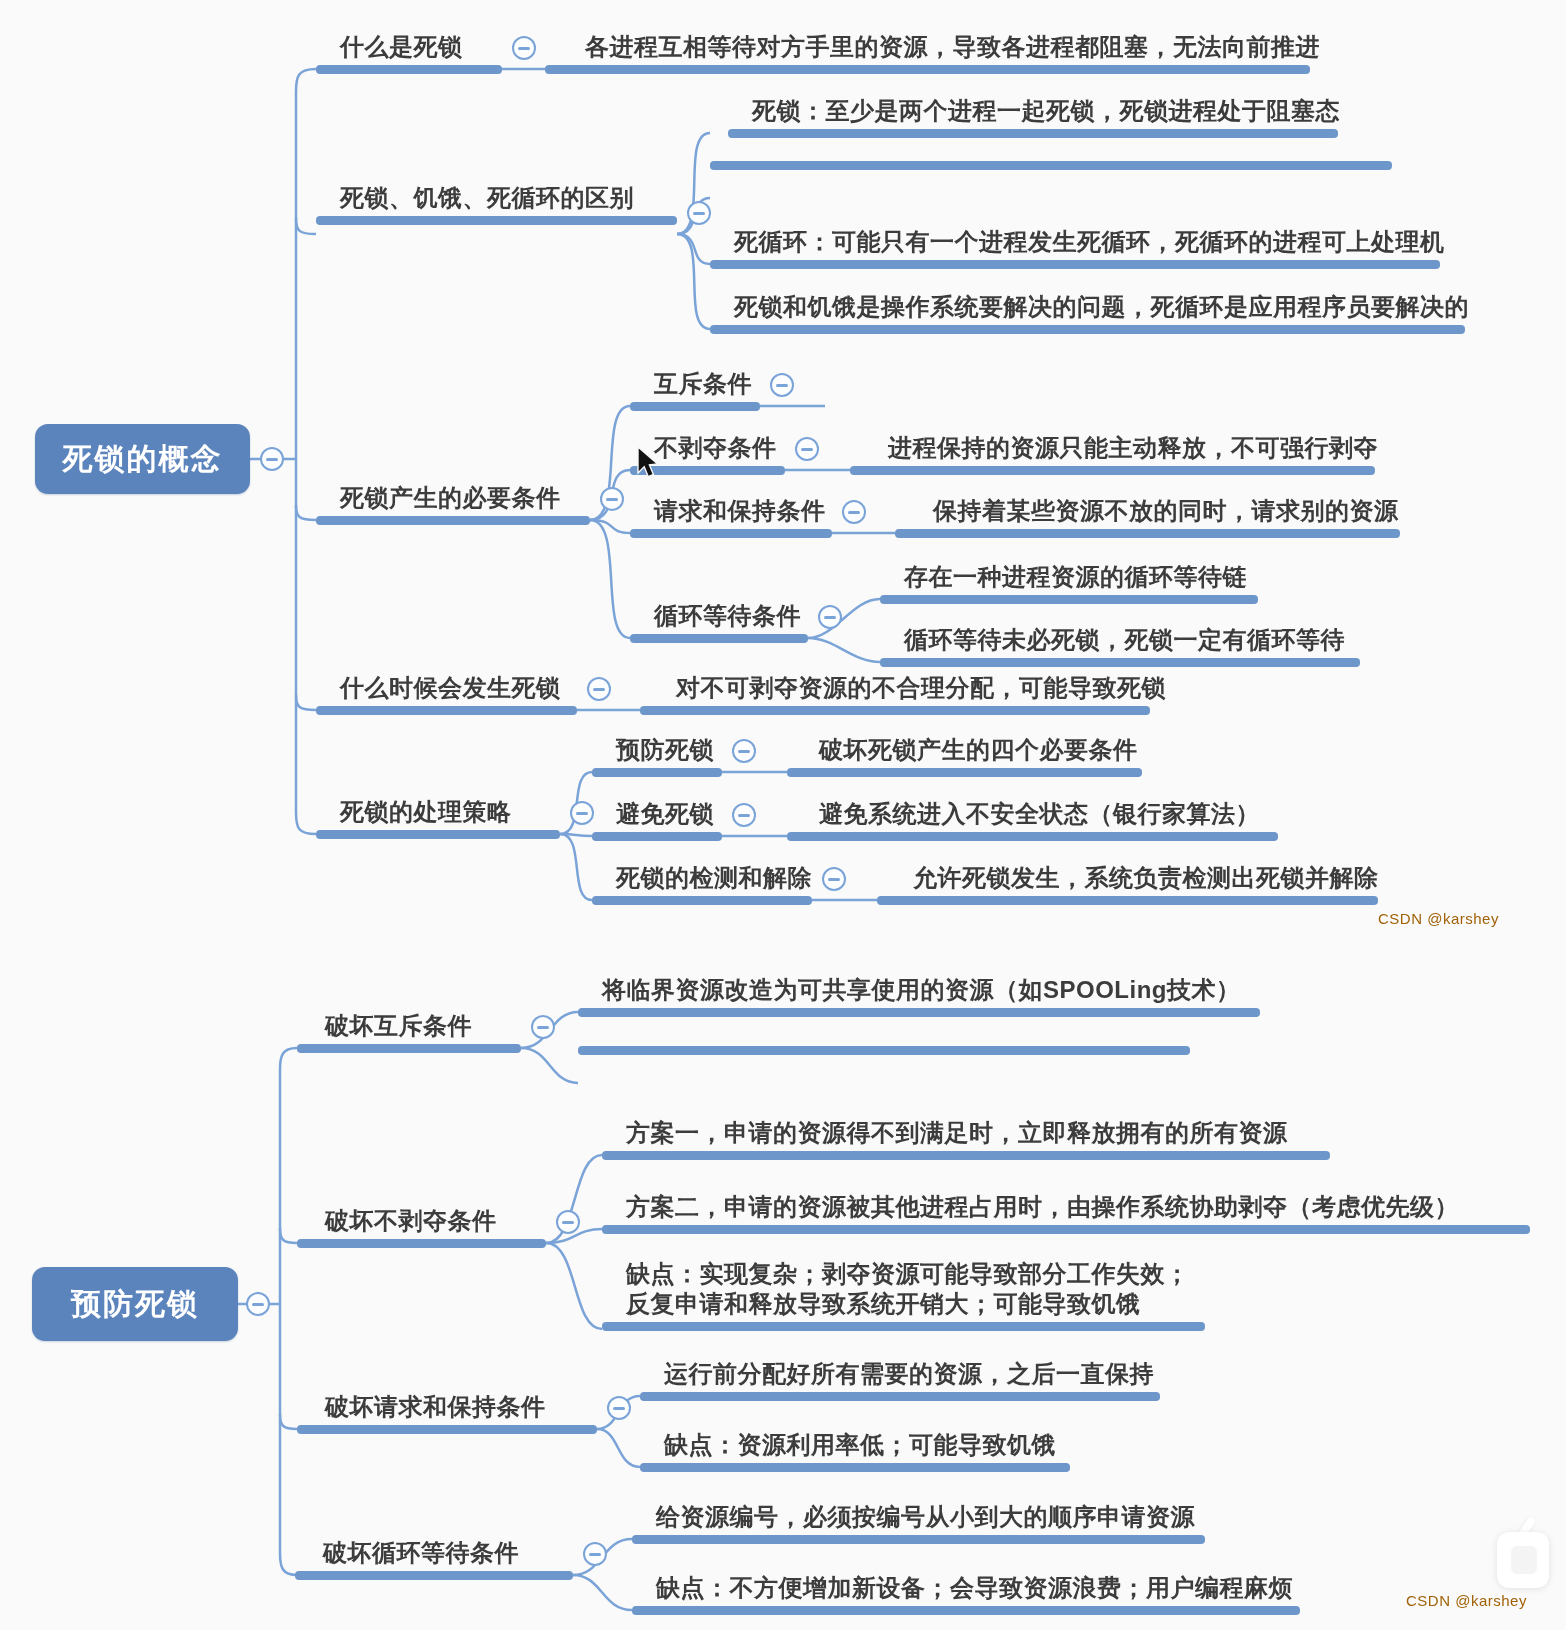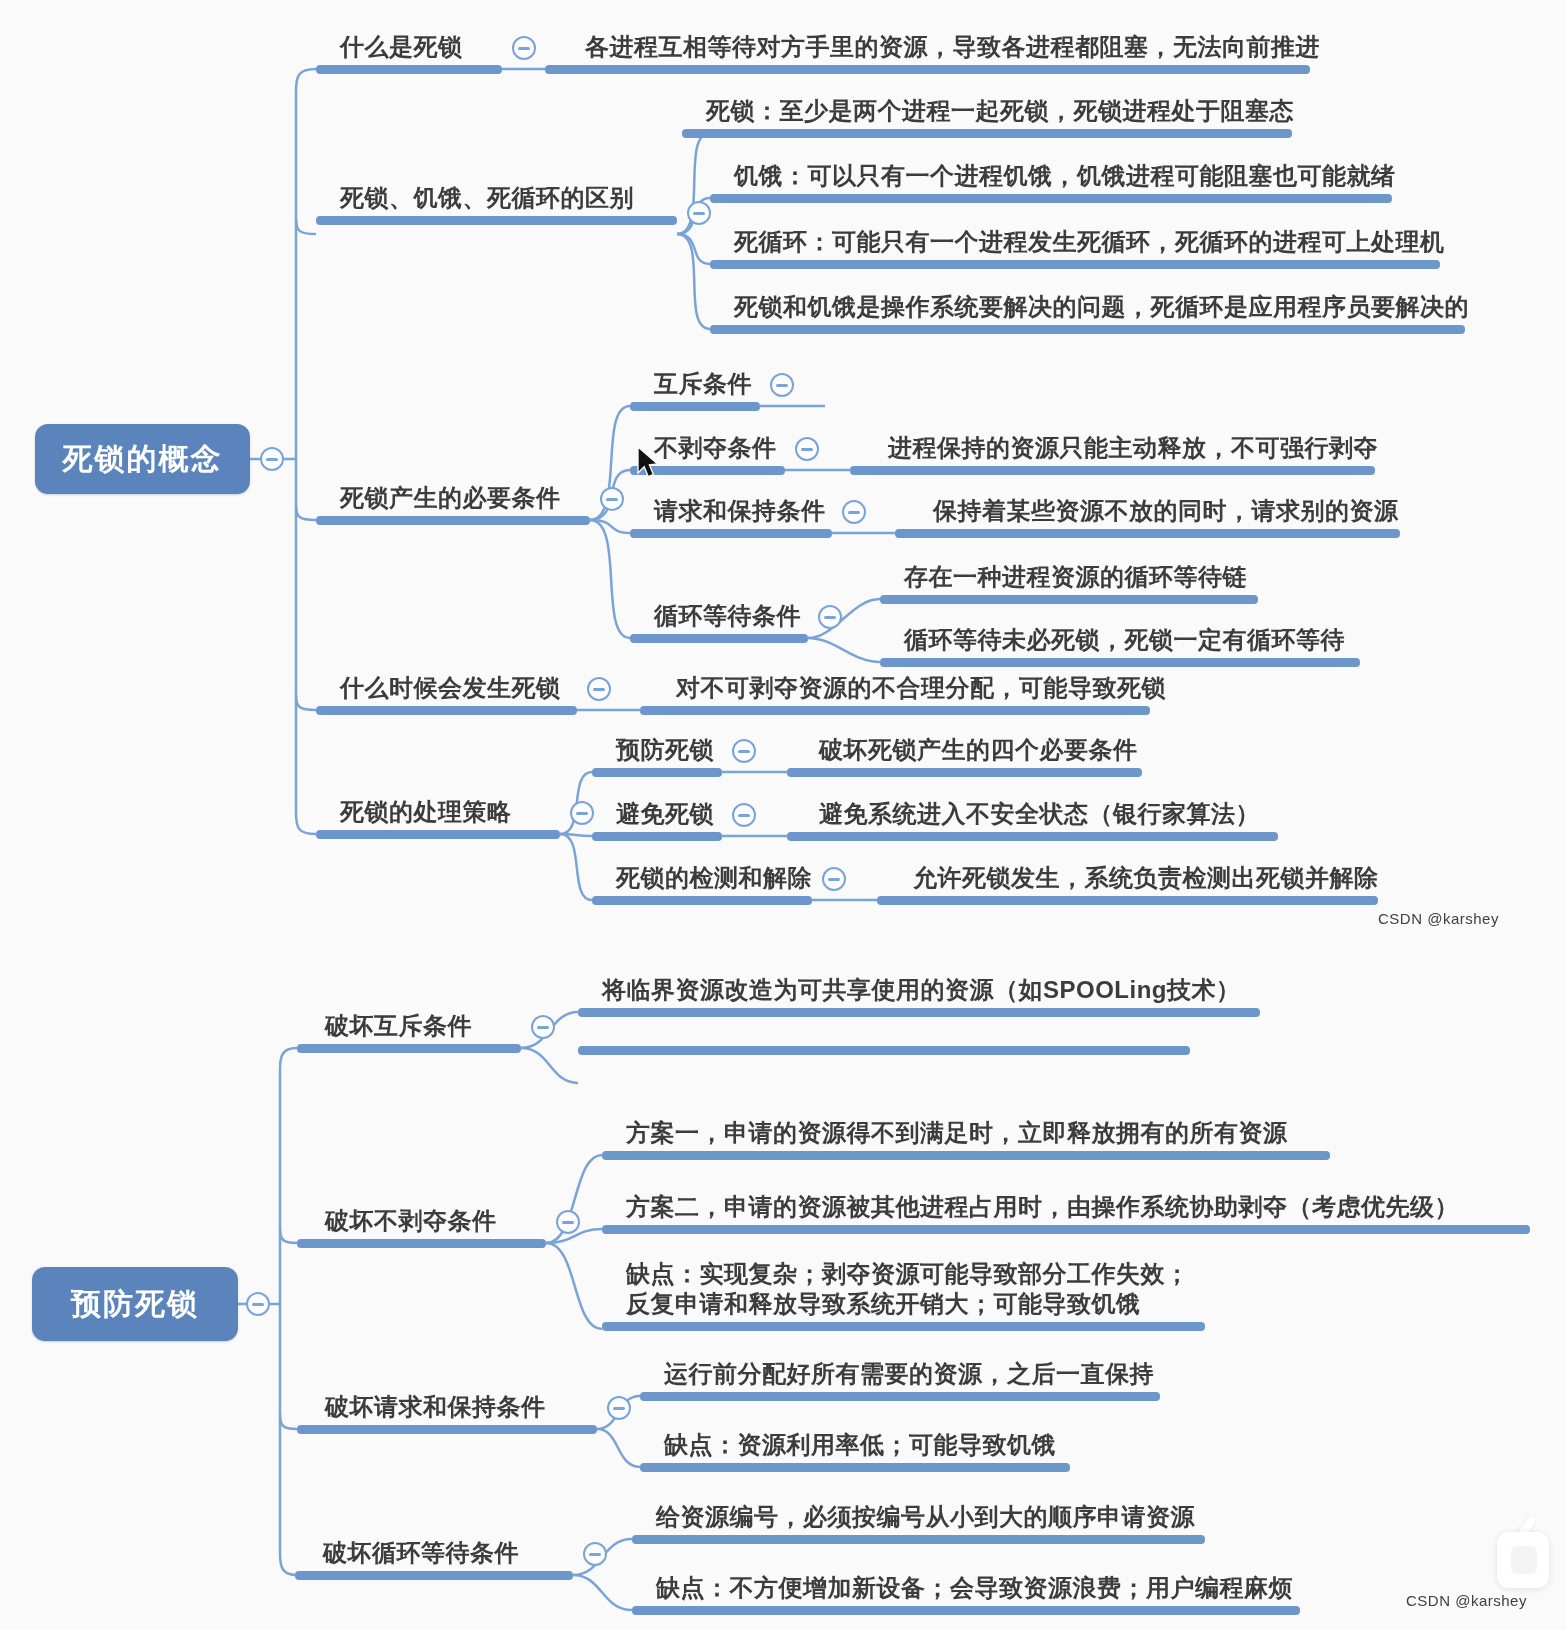--- a/index.html
+++ b/index.html
@@ -25,21 +25,21 @@
   }
   .micon{
     position:absolute;width:24px;height:24px;border-radius:50%;
     background:#fcfdfe;border:2.5px solid #7aa3d8;box-sizing:border-box;
   }
   .micon::after{
     content:"";position:absolute;left:4px;right:4px;top:50%;
     height:3px;margin-top:-1.5px;background:#7aa3d8;border-radius:2px;
   }
   .watermark{
-    position:absolute;font-size:15px;color:#404040;letter-spacing:0.5px;
+    position:absolute;font-size:15px;color:#a16207;letter-spacing:0.5px;
     font-weight:normal;
   }
   .tvlogo{
     position:absolute;left:1497px;top:1514px;width:54px;height:76px;
   }
   .tvlogo .body{
     position:absolute;left:0;top:18px;width:52px;height:56px;
     background:#fff;border-radius:12px;box-shadow:0 1px 7px rgba(0,0,0,0.10);
   }
   .tvlogo .ant{
@@ -125,26 +125,25 @@
   <div class="node" style="left:545px;top:32px;">
     <div class="nt" style="padding-left:40px">各进程互相等待对方手里的资源，导致各进程都阻塞，无法向前推进</div>
     <div class="nb" style="width:765px"></div>
   </div>
 
   <div class="node" style="left:316px;top:183px;">
     <div class="nt">死锁、饥饿、死循环的区别</div>
     <div class="nb" style="width:361px"></div>
   </div>
   <div class="micon" style="left:687px;top:201px;"></div>
-  <div class="node" style="left:682px;top:96px;">
+  <div class="node" style="left:728px;top:96px;">
     <div class="nt">死锁：至少是两个进程一起死锁，死锁进程处于阻塞态</div>
     <div class="nb" style="width:610px"></div>
   </div>
   <div class="node" style="left:710px;top:161px;">
-    <div class="nt">饥饿：可以只有一个进程饥饿，饥饿进程可能阻塞也可能就绪</div>
     <div class="nb" style="width:682px"></div>
   </div>
   <div class="node" style="left:710px;top:227px;">
     <div class="nt">死循环：可能只有一个进程发生死循环，死循环的进程可上处理机</div>
     <div class="nb" style="width:730px"></div>
   </div>
   <div class="node" style="left:710px;top:292px;">
     <div class="nt">死锁和饥饿是操作系统要解决的问题，死循环是应用程序员要解决的</div>
     <div class="nb" style="width:755px"></div>
   </div>

